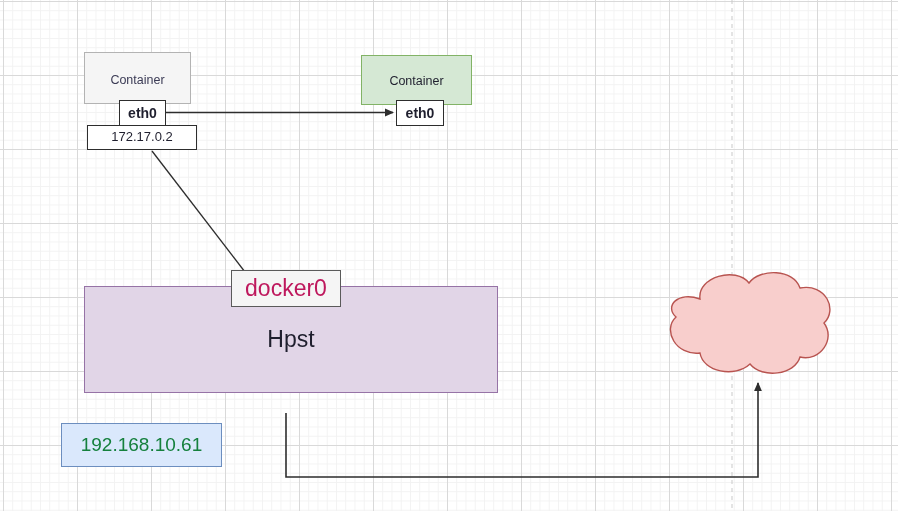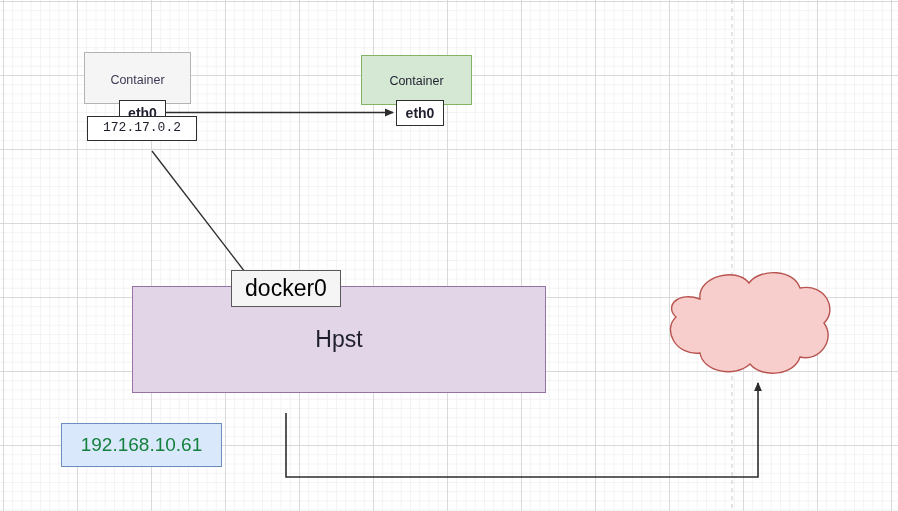--- a/index.html
+++ b/index.html
@@ -87,46 +87,44 @@
     border: 1px solid #2d2d2d;
     font-size: 14px;
     color: #1f1f2e;
     font-weight: bold;
   }
   .iface-eth0-left  { left: 119px; top: 100px; width: 47px; height: 26px; }
   .iface-eth0-right { left: 396px; top: 100px; width: 48px; height: 26px; }
 
   
   .box-ip-white {
-    left: 87px; top: 116px;
+    left: 87px; top: 125px;
     width: 110px; height: 25px;
     background: #ffffff;
     border: 1px solid #2d2d2d;
     font-size: 13px;
     color: #1f1f2e;
-    font-family: Liberation Mono, monospace;
   }
 
   
   .box-host {
     left: 84px; top: 286px;
     width: 414px; height: 107px;
     background: #e1d5e7;
     border: 1px solid #9673a6;
     font-size: 23px;
     color: #1f1f2e;
-    margin-left: 48px;
   }
 
   
   .box-iface-large {
     background: #f5f5f5;
     border: 1px solid #5a5a5a;
     font-size: 23px;
-    color: #000000;
+    color: #be185d;
   }
   .iface-docker0 { left: 231px; top: 270px; width: 110px; height: 37px; }
   .iface-eth1    { left: 231px; top: 377px; width: 110px; height: 36px; }
 
   
   .box-ip-blue {
     left: 61px; top: 423px;
     width: 161px; height: 44px;
     background: #dae8fc;
     border: 1px solid #6c8ebf;

